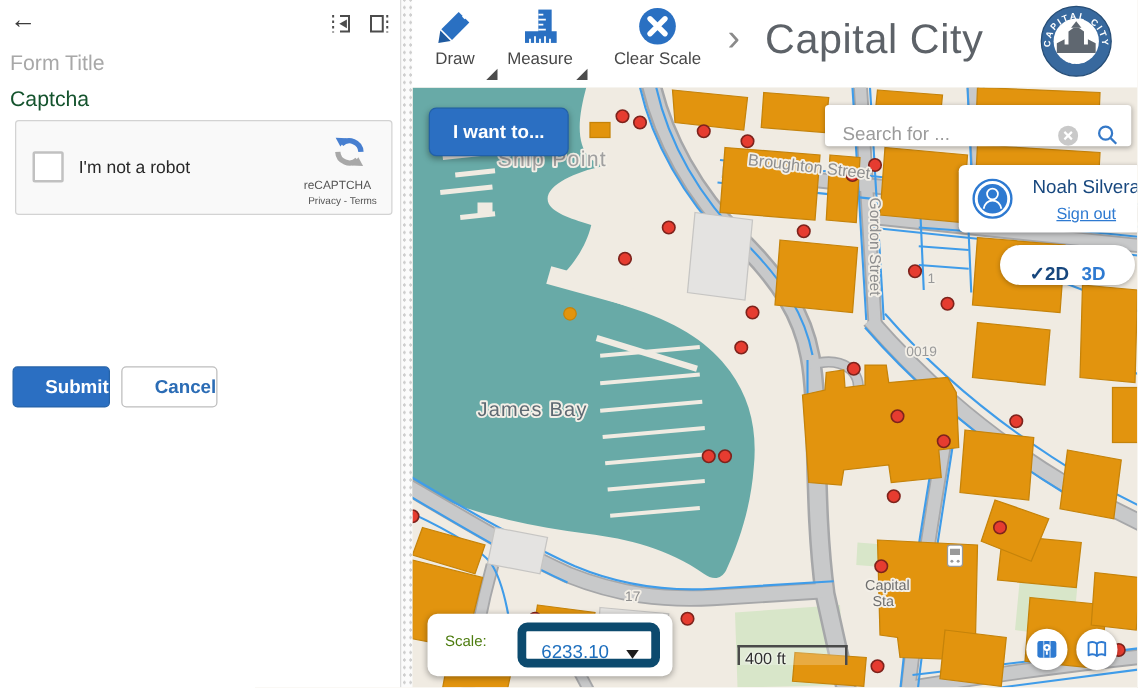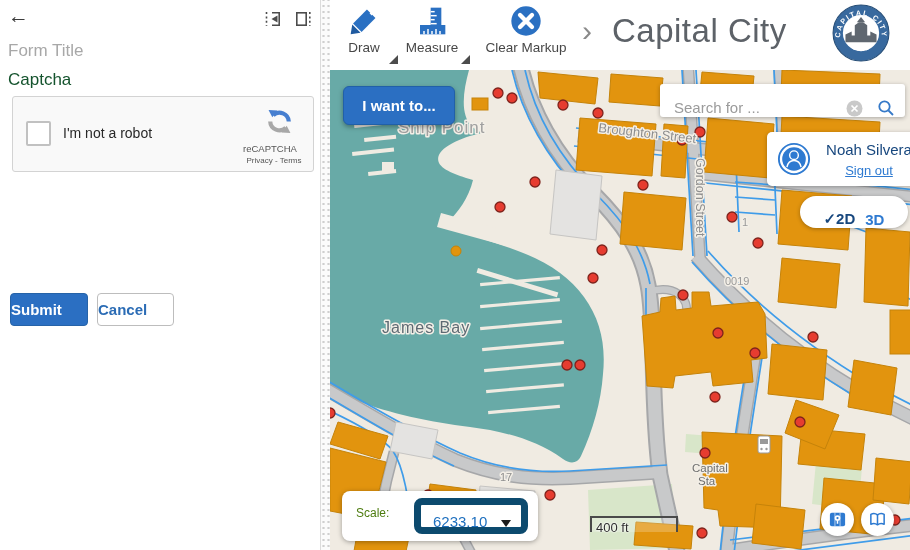--- a/index.html
+++ b/index.html
@@ -19,21 +19,21 @@
   .dockbtn{position:absolute;top:10px;width:18px;height:18px;cursor:pointer}
   .dock1{left:264px}.dock2{left:294px}
   .form-title{position:absolute;left:8px;top:41px;font-size:17px;color:#a8a8a8}
   .section-title{position:absolute;left:8px;top:70px;font-size:17px;color:#14532d}
   .recaptcha{position:absolute;left:12px;top:96px;width:302px;height:76px;background:#f9f9f9;border:1px solid #d3d3d3;border-radius:3px}
   .rc-check{position:absolute;left:13px;top:24px;width:25px;height:25px;background:#fff;border:2px solid #c1c1c1;border-radius:2px;cursor:pointer}
   .rc-label{position:absolute;left:50px;top:28px;font-size:14px;color:#282828}
   .rc-logo{position:absolute;right:20px;top:11px;width:27px;height:27px}
   .rc-brand{position:absolute;right:8px;top:46px;width:62px;text-align:left;font-size:9.5px;color:#555}
   .rc-links{position:absolute;right:8px;top:59px;width:62px;text-align:center;font-size:8px;color:#555}
-  .btn{position:absolute;top:293px;height:33px;border-radius:4px;font-size:15px;font-weight:bold;line-height:31px;text-align:left;cursor:pointer}
+  .btn{position:absolute;top:293px;height:33px;border-radius:4px;font-size:15px;font-weight:bold;line-height:31px;text-align:right;cursor:pointer}
   .btn-submit{left:10px;width:78px;background:var(--blue);color:#fff;border:1px solid #2663a8}
   .btn-cancel{left:97px;width:77px;background:#fff;color:#2b6cb5;border:1px solid #bdbdbd}
   .splitter{position:absolute;left:320px;top:0;width:10px;height:550px;background:#fbfbfb;border-left:1px solid #dcdcdc;cursor:col-resize;
     background-image:radial-gradient(#cfcfcf 1px, transparent 1.2px);background-size:5px 6px;background-position:5px 3px}
 
   
   .toolbar{position:absolute;left:330px;top:0;width:580px;height:70px;background:#fff}
   .tool{position:absolute;top:2px;height:66px;text-align:center;cursor:pointer}
   .tool .ticon{display:block;margin:3px auto 1px;width:32px;height:32px}
   .tool .tlabel{font-size:13.5px;color:#474747;white-space:nowrap}
@@ -145,21 +145,21 @@
         <path d="M16.6,5.8 l1.6,1.6" stroke="#fff" stroke-width="1.2"></path>
       </svg>
       <span class="tlabel">Draw</span>
       <span class="corner"></span>
     </div>
     <div class="tool t-clear">
       <svg class="ticon" viewBox="0 0 24 24">
         <circle cx="12" cy="12" r="11" fill="#2a70c2"></circle>
         <path d="M7.5,7.5 L16.5,16.5 M16.5,7.5 L7.5,16.5" stroke="#fff" stroke-width="3.2" stroke-linecap="round"></path>
       </svg>
-      <span class="tlabel">Clear Markup</span>
+      <span class="tlabel">Clear Scale</span>
     </div>
 
     <div class="crumb-chevron">›</div>
     <div class="app-title">Capital City</div>
 
     <div class="logo">
       <svg viewBox="0 0 56 56" width="58" height="58">
         <circle cx="28" cy="28" r="27" fill="#38699e"></circle>
         <circle cx="28" cy="28" r="27" fill="none" stroke="#274e77" stroke-width="1"></circle>
         <circle cx="28" cy="28" r="17.5" fill="#fff"></circle>

